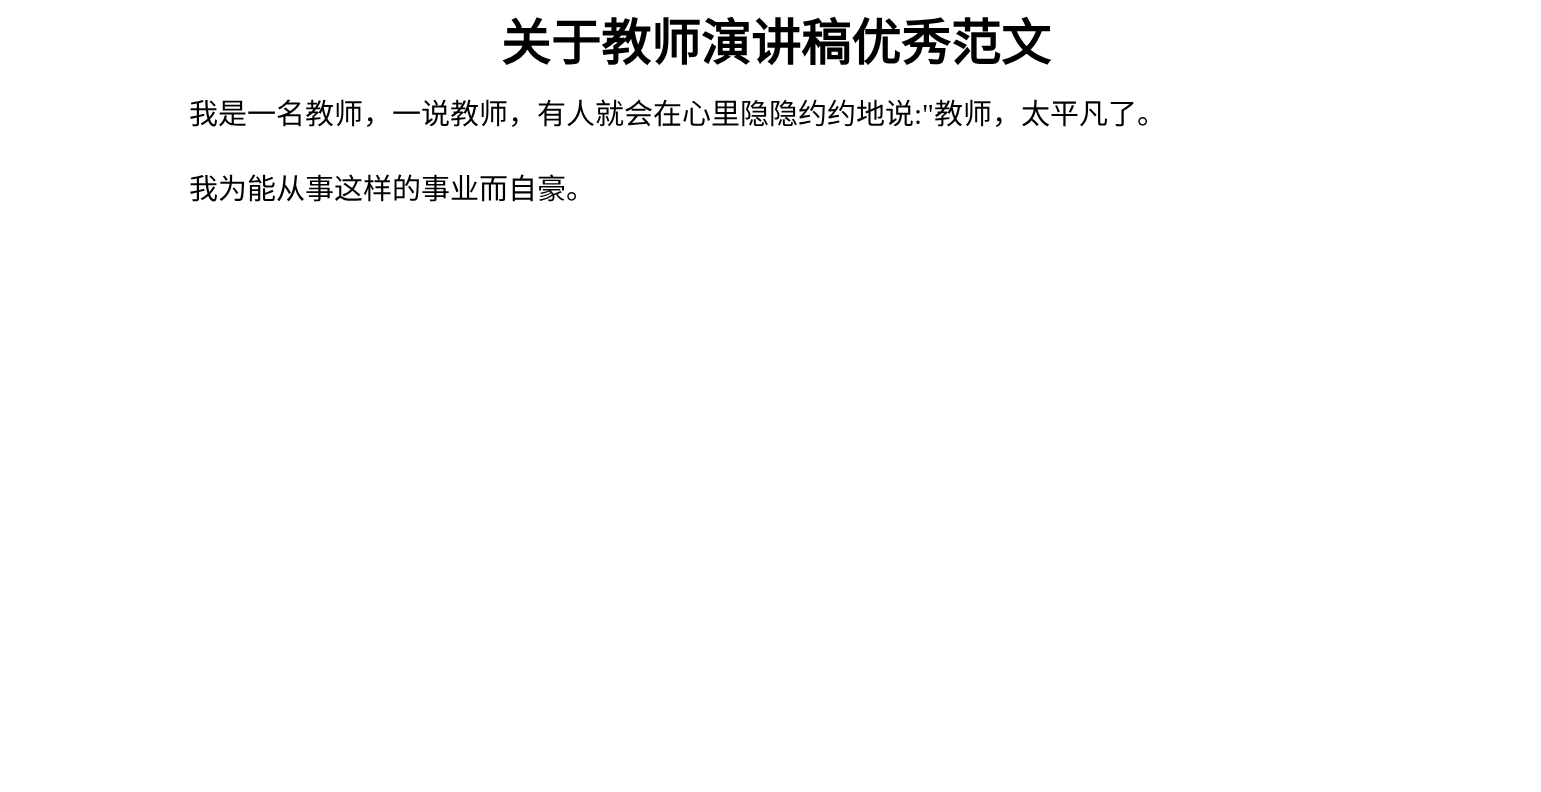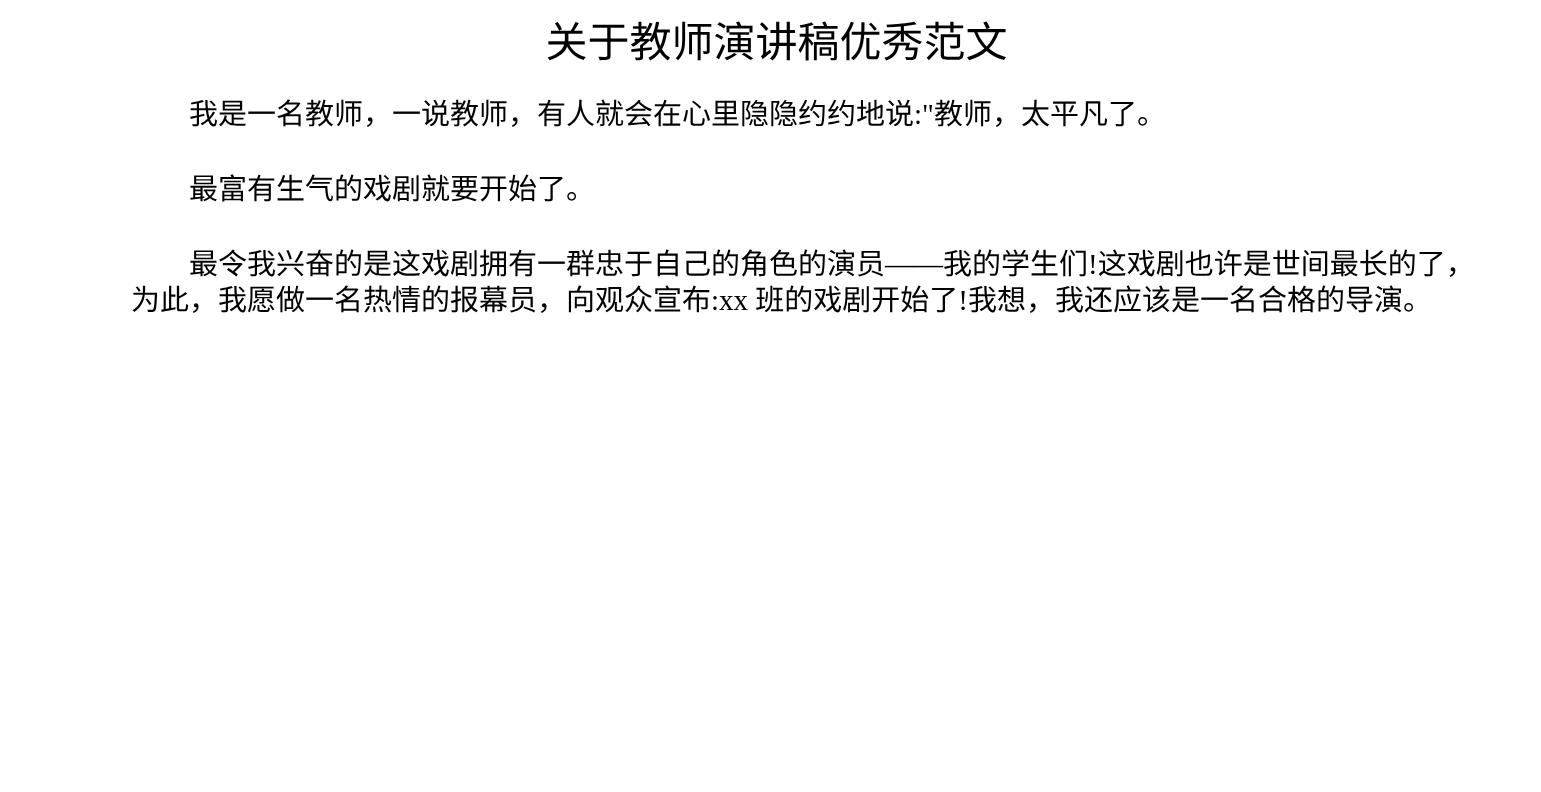--- a/index.html
+++ b/index.html
@@ -15,23 +15,23 @@
     color: #000000;
   }
   .page {
     width: 1541px;
     height: 792px;
     background: #ffffff;
     box-sizing: border-box;
   }
   .doc-title {
     margin: 18px 0 28px 12px;
-    font-size: 42px;
+    font-size: 50px;
     line-height: 50px;
-    font-weight: normal;
+    font-weight: bold;
     text-align: center;
     letter-spacing: 0;
   }
   .doc-body {
     box-sizing: border-box;
     padding: 0 40px 0 131px;
   }
   .doc-body p {
     margin: 0 0 39px 0;
     font-size: 29px;
@@ -41,16 +41,15 @@
   }
 </style>
 </head>
 <body>
 
 <div class="page">
   <h1 class="doc-title">关于教师演讲稿优秀范文</h1>
 
   <div class="doc-body">
     <p>我是一名教师，一说教师，有人就会在心里隐隐约约地说:"教师，太平凡了。</p>
-    <p>最富有生气的戏剧就要开始了。</p>
-    <p>最令我兴奋的是这戏剧拥有一群忠于自己的角色的演员——我的学生们!这戏剧也许是世间最长的了，为此，我愿做一名热情的报幕员，向观众宣布:xx 班的戏剧开始了!我想，我还应该是一名合格的导演。</p>
+    <p>我为能从事这样的事业而自豪。</p>
   </div>
 </div>
 
 </body></html>

